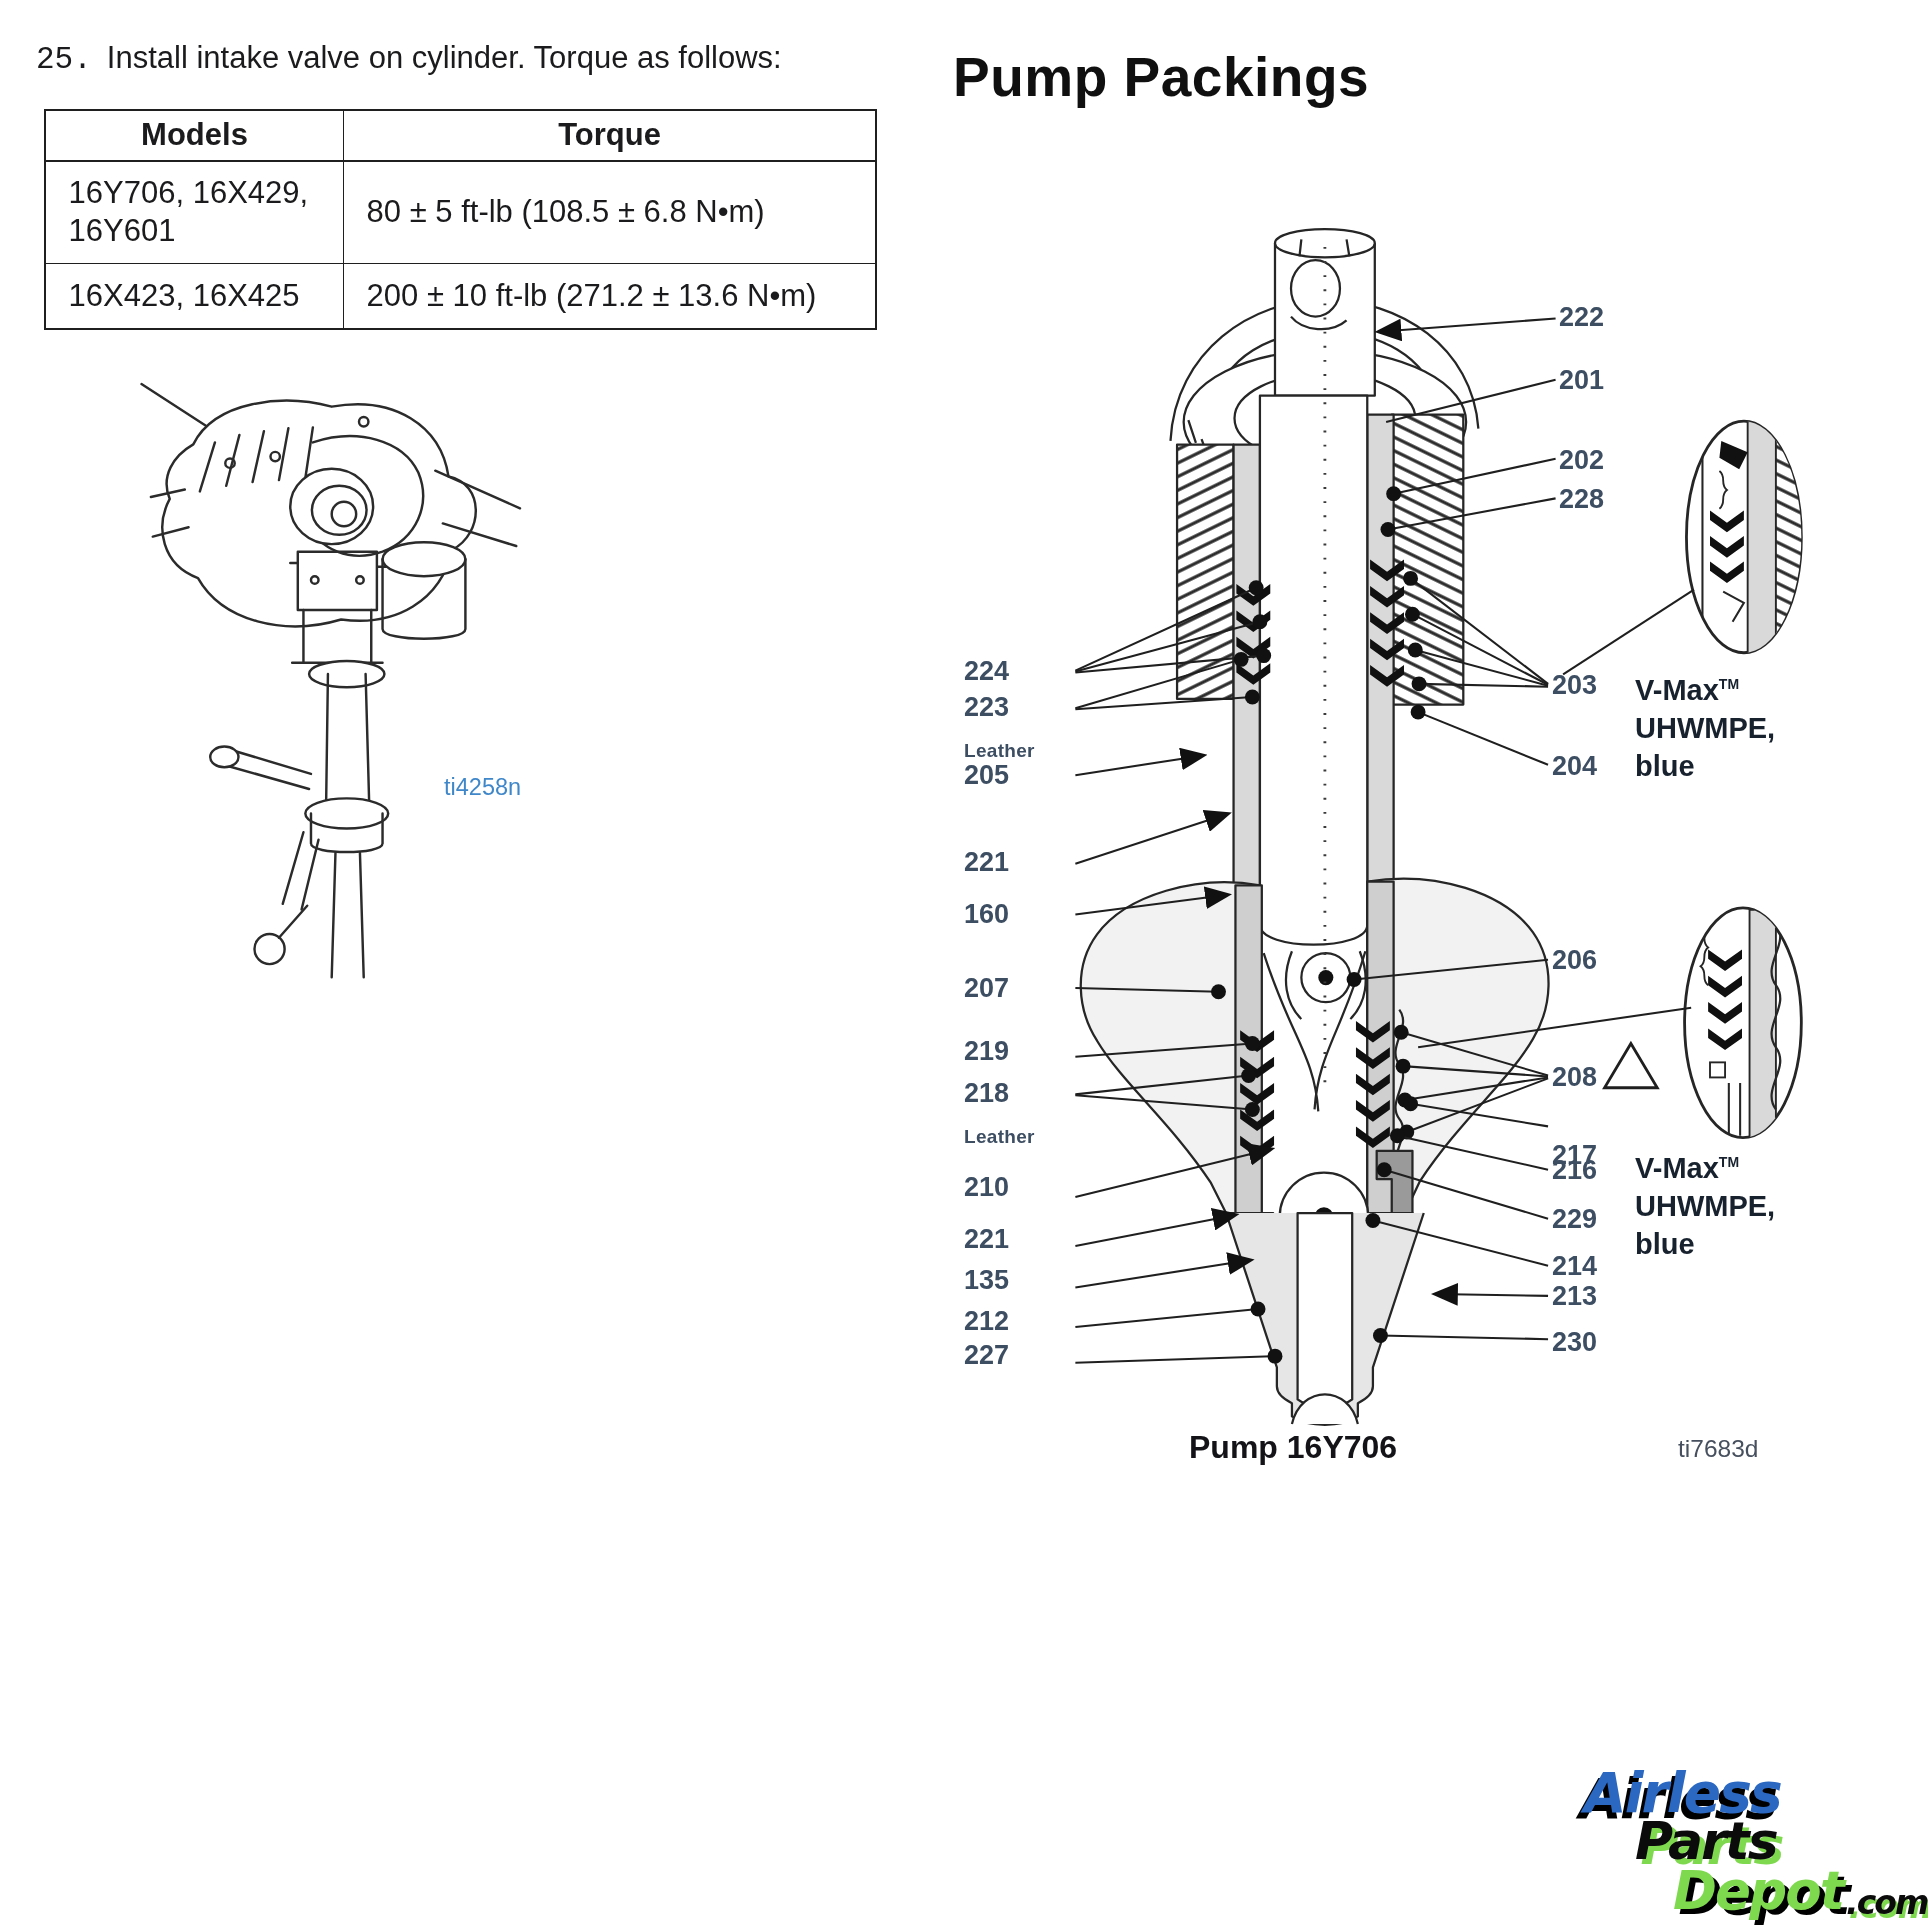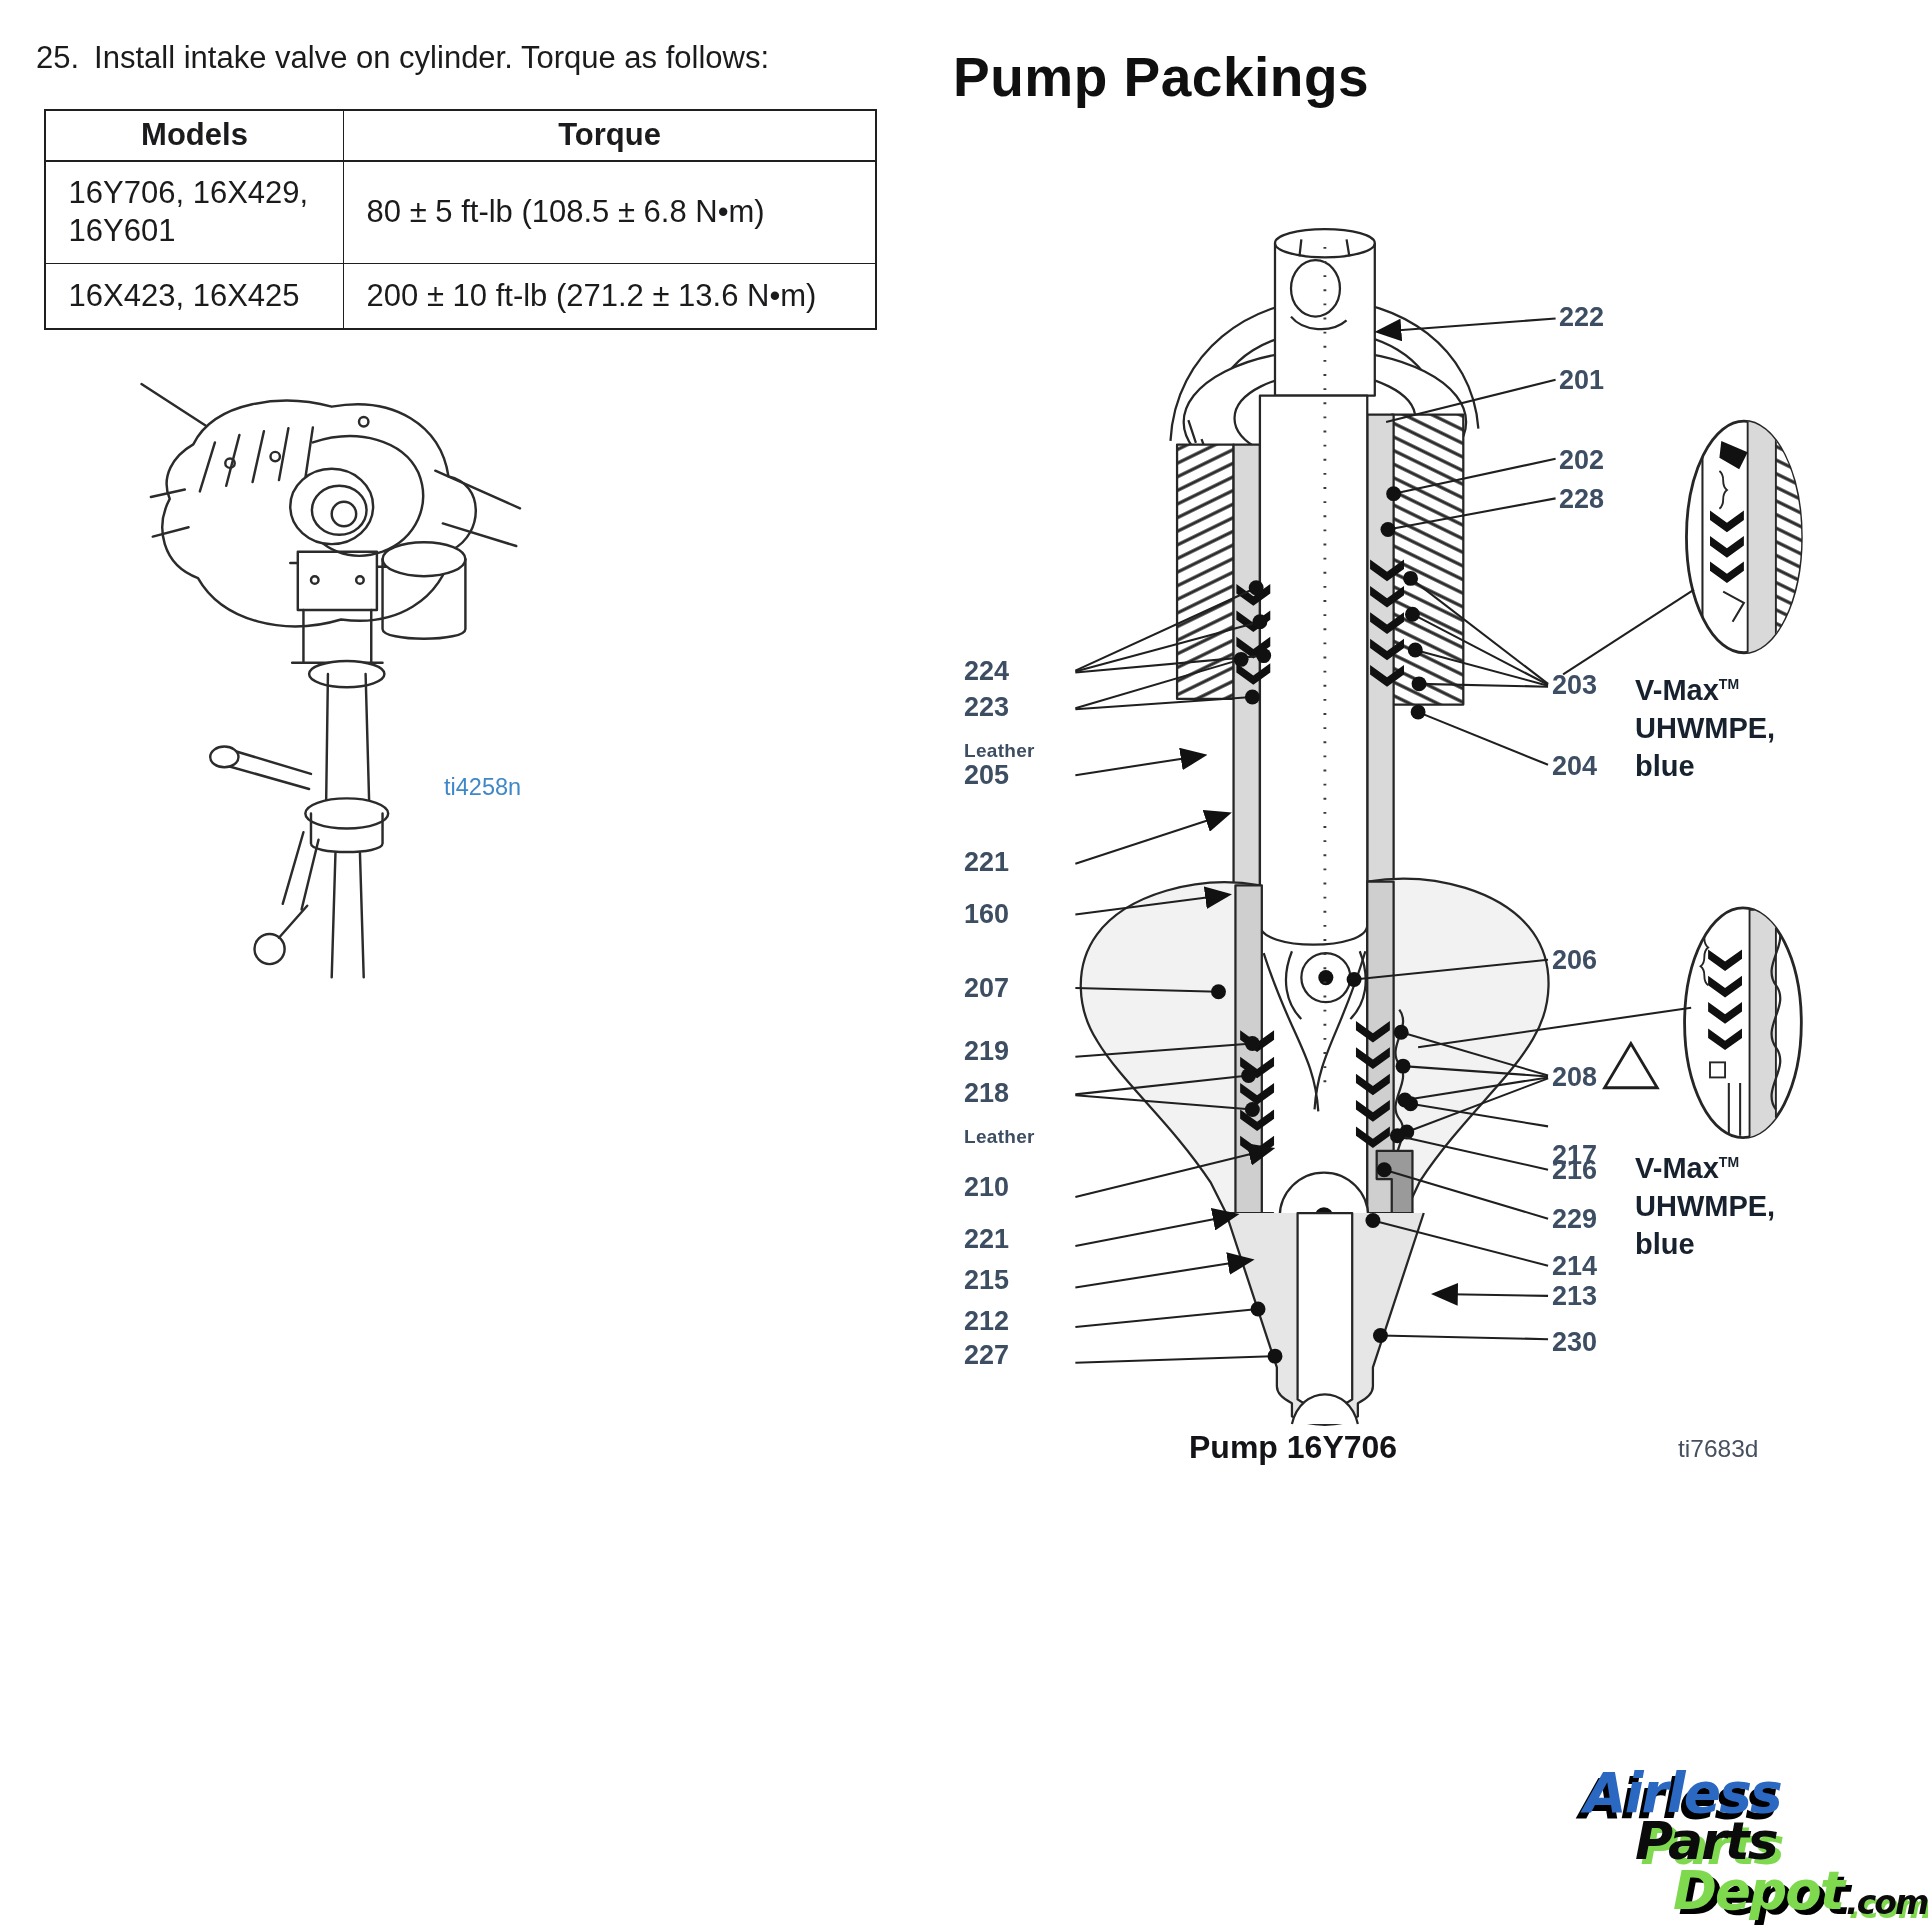--- a/index.html
+++ b/index.html
@@ -8,21 +8,21 @@
     --logoblue:#2a68c2; --logogreen:#7ed94f;
   }
   html,body{margin:0;padding:0;}
   body{
     width:1928px;height:1928px;position:relative;background:#ffffff;
     font-family:"Liberation Sans", sans-serif;overflow:hidden;color:var(--ink);
   }
   .abs{position:absolute;}
   
   .step-line{left:36px;top:40px;font-size:31px;white-space:nowrap;}
-  .step-line .num{margin-right:15px;}
+  .step-line .num{margin-right:15px;font-family:Liberation Mono, monospace;}
   
   .torque-table{left:44px;top:109px;border-collapse:collapse;table-layout:fixed;}
   .torque-table th,.torque-table td{border:1.9px solid #1f1f1f;font-size:31px;color:var(--ink);}
   .torque-table th{font-weight:bold;text-align:center;height:45px;padding:1.9px 7.5px;border-bottom:2.8px solid #1f1f1f;}
   .torque-table td{padding:5.6px 13px 5.6px 22.6px;line-height:1.25;}
   .torque-table .c-models{width:282px;}
   .torque-table .c-torque{width:516px;}
   .torque-table{border:2.8px solid #1f1f1f;}
   .r1 td{height:53px;} .r2 td{height:90px;} .r3 td{height:53px;}
   
@@ -316,21 +316,21 @@
       <div>218</div>
       <div class="callout-sub">Leather</div>
     </div>
     <div class="callout" style="left: 964px; top: 1173px;">
       <div>210</div>
     </div>
     <div class="callout" style="left: 964px; top: 1225px;">
       <div>221</div>
     </div>
     <div class="callout" style="left: 964px; top: 1266px;">
-      <div>215</div>
+      <div>135</div>
     </div>
     <div class="callout" style="left: 964px; top: 1307px;">
       <div>212</div>
     </div>
     <div class="callout" style="left: 964px; top: 1341px;">
       <div>227</div>
     </div>
     <div class="callout" style="left: 1559px; top: 303px;">
       <div>222</div>
     </div>

